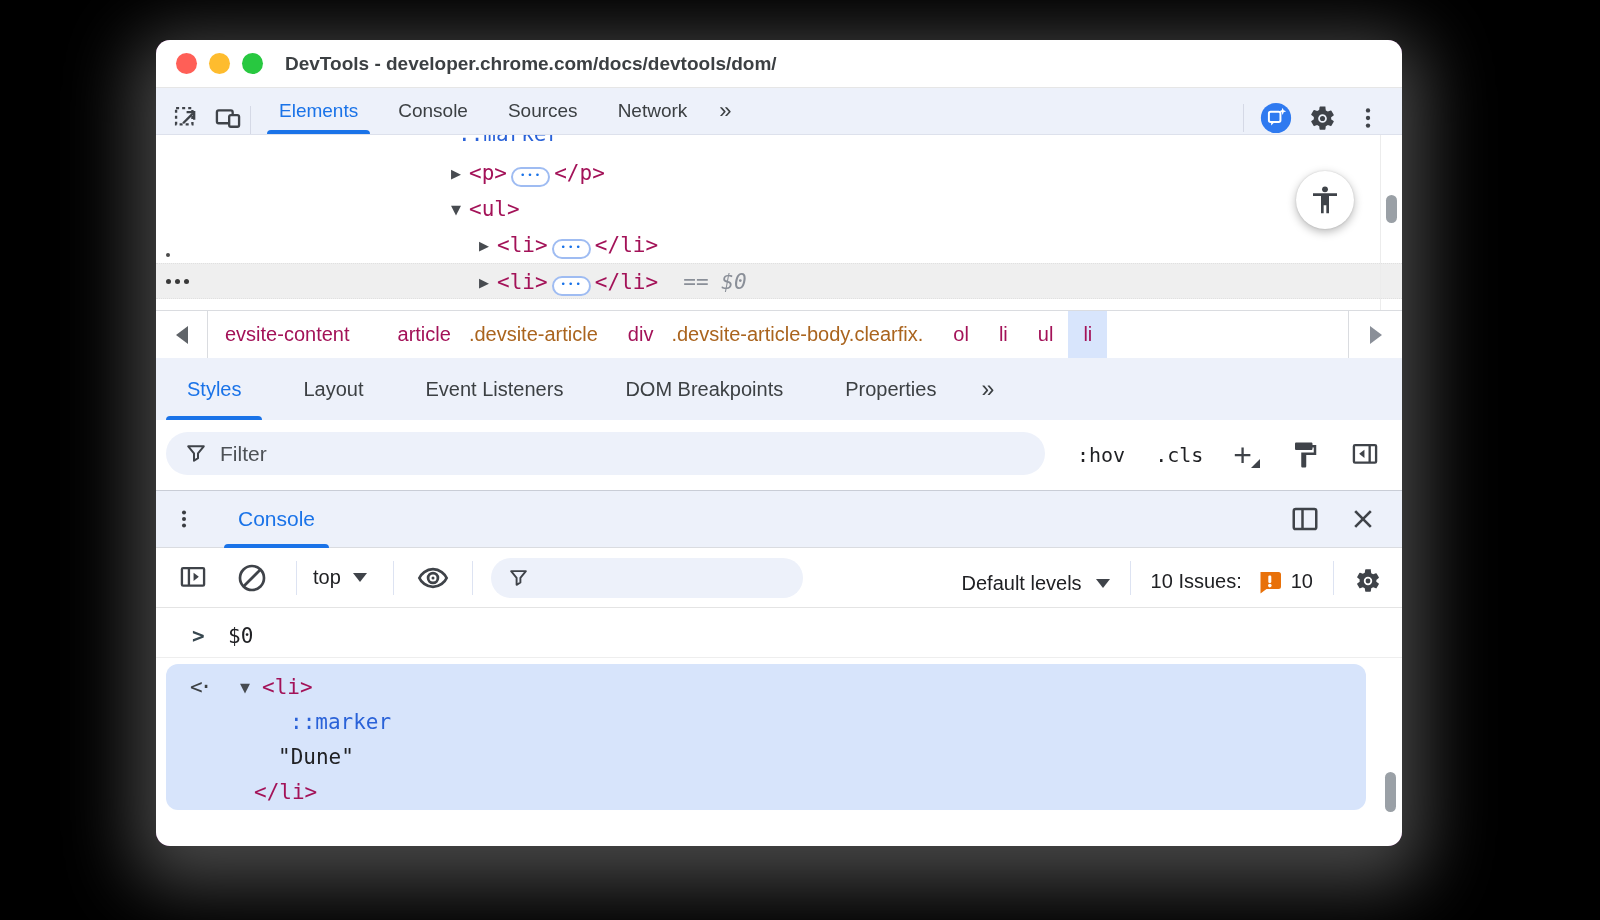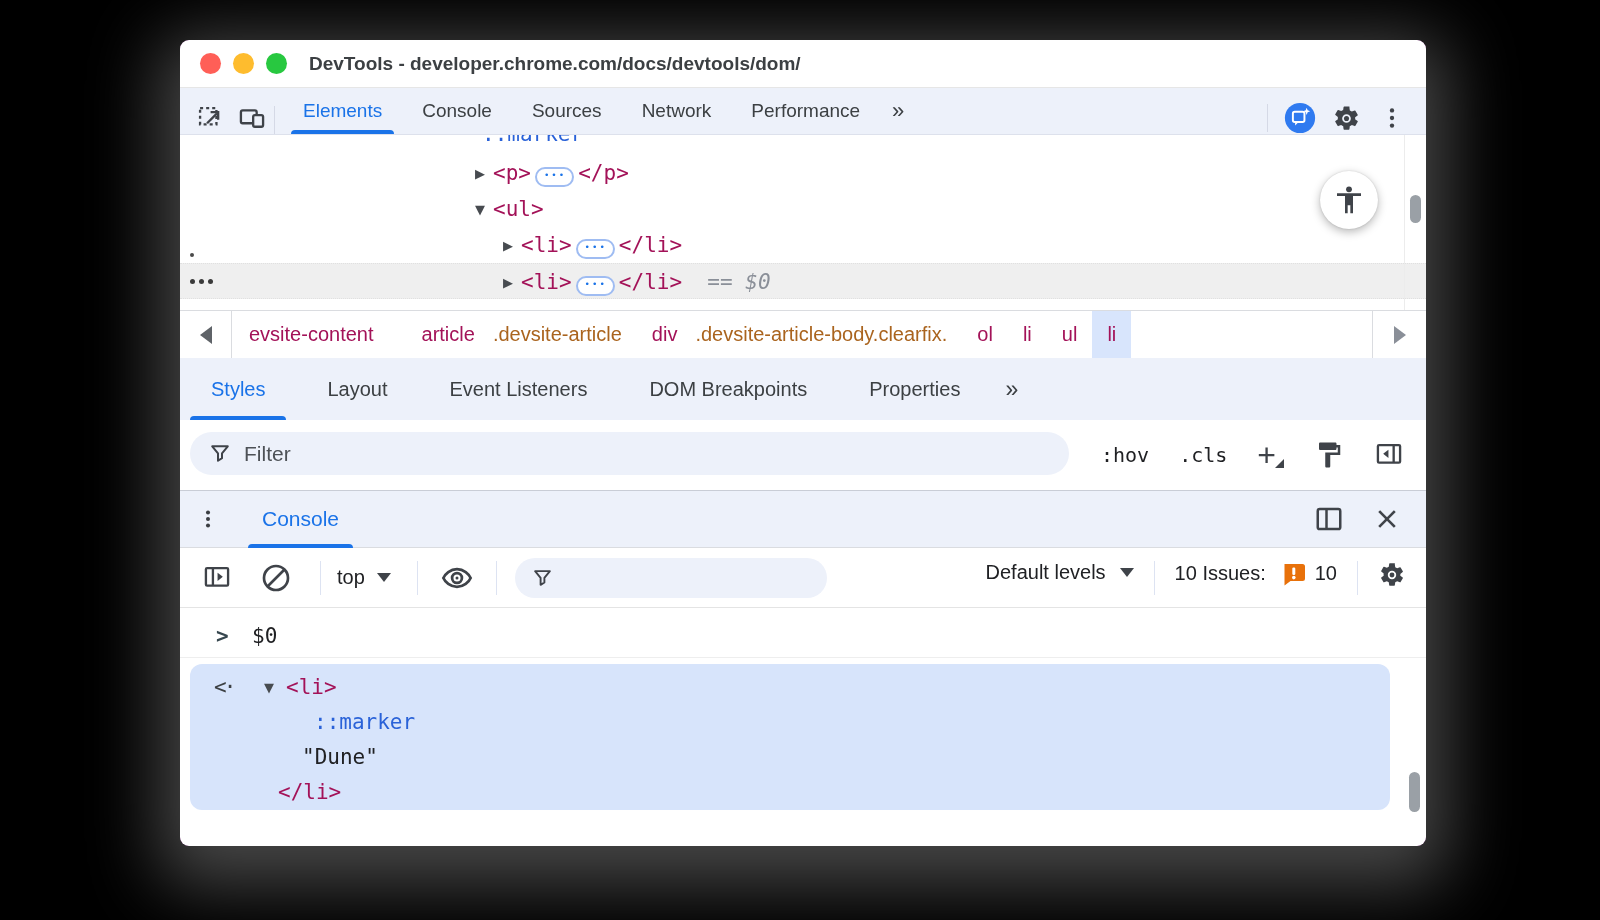--- a/index.html
+++ b/index.html
@@ -1,20 +1,20 @@
 <!DOCTYPE html>
 <html><head>
 <meta charset="utf-8">
 <style>
   * { margin:0; padding:0; box-sizing:border-box; }
   html,body { width:1600px; height:920px; background:#000; overflow:hidden;
               font-family:"Liberation Sans", sans-serif; }
 
-  .window { position:absolute; left:180px; top:40px; width:1246px; height:806px;
-            background:#701a75; border-radius:9px; overflow:hidden;
+  .window { position:absolute; left:156px; top:40px; width:1246px; height:806px;
+            background:#701a75; border-radius:14px; overflow:hidden;
             box-shadow:0 18px 70px 22px rgba(130,130,130,0.55); }
 
   
   .titlebar { position:absolute; left:0; top:0; width:100%; height:48px; background:#fff;
               border-bottom:1px solid #e6e6e6; display:flex; align-items:center; }
   .lights { display:flex; gap:12px; padding-left:20px; }
   .light { width:21px; height:21px; border-radius:50%; }
   .light.red{ background:#ff5f57; } .light.yellow{ background:#febc2e; } .light.green{ background:#28c840; }
   .win-title { margin-left:22px; font-size:19px; font-weight:bold; color:#3c4043; }
 
@@ -109,21 +109,21 @@
   .consolebar { position:absolute; left:0; top:508px; width:100%; height:60px; background:#fff;
                 border-bottom:1px solid #e4e4e4; display:flex; align-items:center; }
   .cb-icon { display:flex; align-items:center; justify-content:center; flex:0 0 auto; }
   .cb-sep { width:1px; height:34px; background:#dde3f2; flex:0 0 auto; }
   .ctx-select { display:flex; align-items:center; gap:12px; font-size:20px; color:#202124; }
   .caret-down { width:0; height:0; border-left:7px solid transparent; border-right:7px solid transparent;
                 border-top:9px solid #3f4349; }
   .console-filter { width:312px; height:40px; border-radius:20px; background:#edf1fa;
                     display:flex; align-items:center; padding-left:18px; gap:12px; }
   .console-filter input { border:none; outline:none; background:transparent; width:220px; font-size:20px; }
-  .cb-right { margin-left:auto; display:flex; align-items:flex-start; gap:20px; padding-right:20px; }
+  .cb-right { margin-left:auto; display:flex; align-items:flex-end; gap:20px; padding-right:20px; }
   .levels { display:flex; align-items:center; gap:14px; font-size:20px; color:#202124; }
   .issues { display:flex; align-items:center; gap:8px; font-size:20px; color:#202124; }
 
   
   .consolebody { position:absolute; left:0; top:568px; width:100%; bottom:0; background:#fff;
                  font-family:"DejaVu Sans Mono", monospace; font-size:21px; }
   .prompt-row { position:absolute; left:0; top:6px; width:100%; height:44px; line-height:44px;
                 border-bottom:1px solid #eeeeee; }
   .prompt-chevron { position:absolute; left:36px; color:#37474f; font-weight:bold; }
   .prompt-expr { position:absolute; left:72px; color:#202124; }
@@ -174,23 +174,20 @@
         </div>
       <div class="tab">
           <span>Console</span>
         </div>
       <div class="tab">
           <span>Sources</span>
         </div>
       <div class="tab">
           <span>Network</span>
         </div>
-      <div class="tab">
-          <span>Performance</span>
-        </div>
       <div class="tab more">»</div>
     </div>
     <div class="tb-right">
       <div class="tb-sep"></div>
       <div class="tb-icon">
         <svg width="36" height="36" viewBox="0 0 36 36">
           <circle cx="18" cy="18" r="17" fill="#2f7af0"></circle>
           <rect x="10" y="11" width="13" height="11.5" rx="2" fill="none" stroke="#fff" stroke-width="2.2"></rect>
           <path d="M12.5 22 v4.5 l4.5 -4.5 Z" fill="#fff"></path>
           <path d="M25.5 6.5 l1.1 2.9 2.9 1.1 -2.9 1.1 -1.1 2.9 -1.1 -2.9 -2.9 -1.1 2.9 -1.1 Z" fill="#fff"></path>

